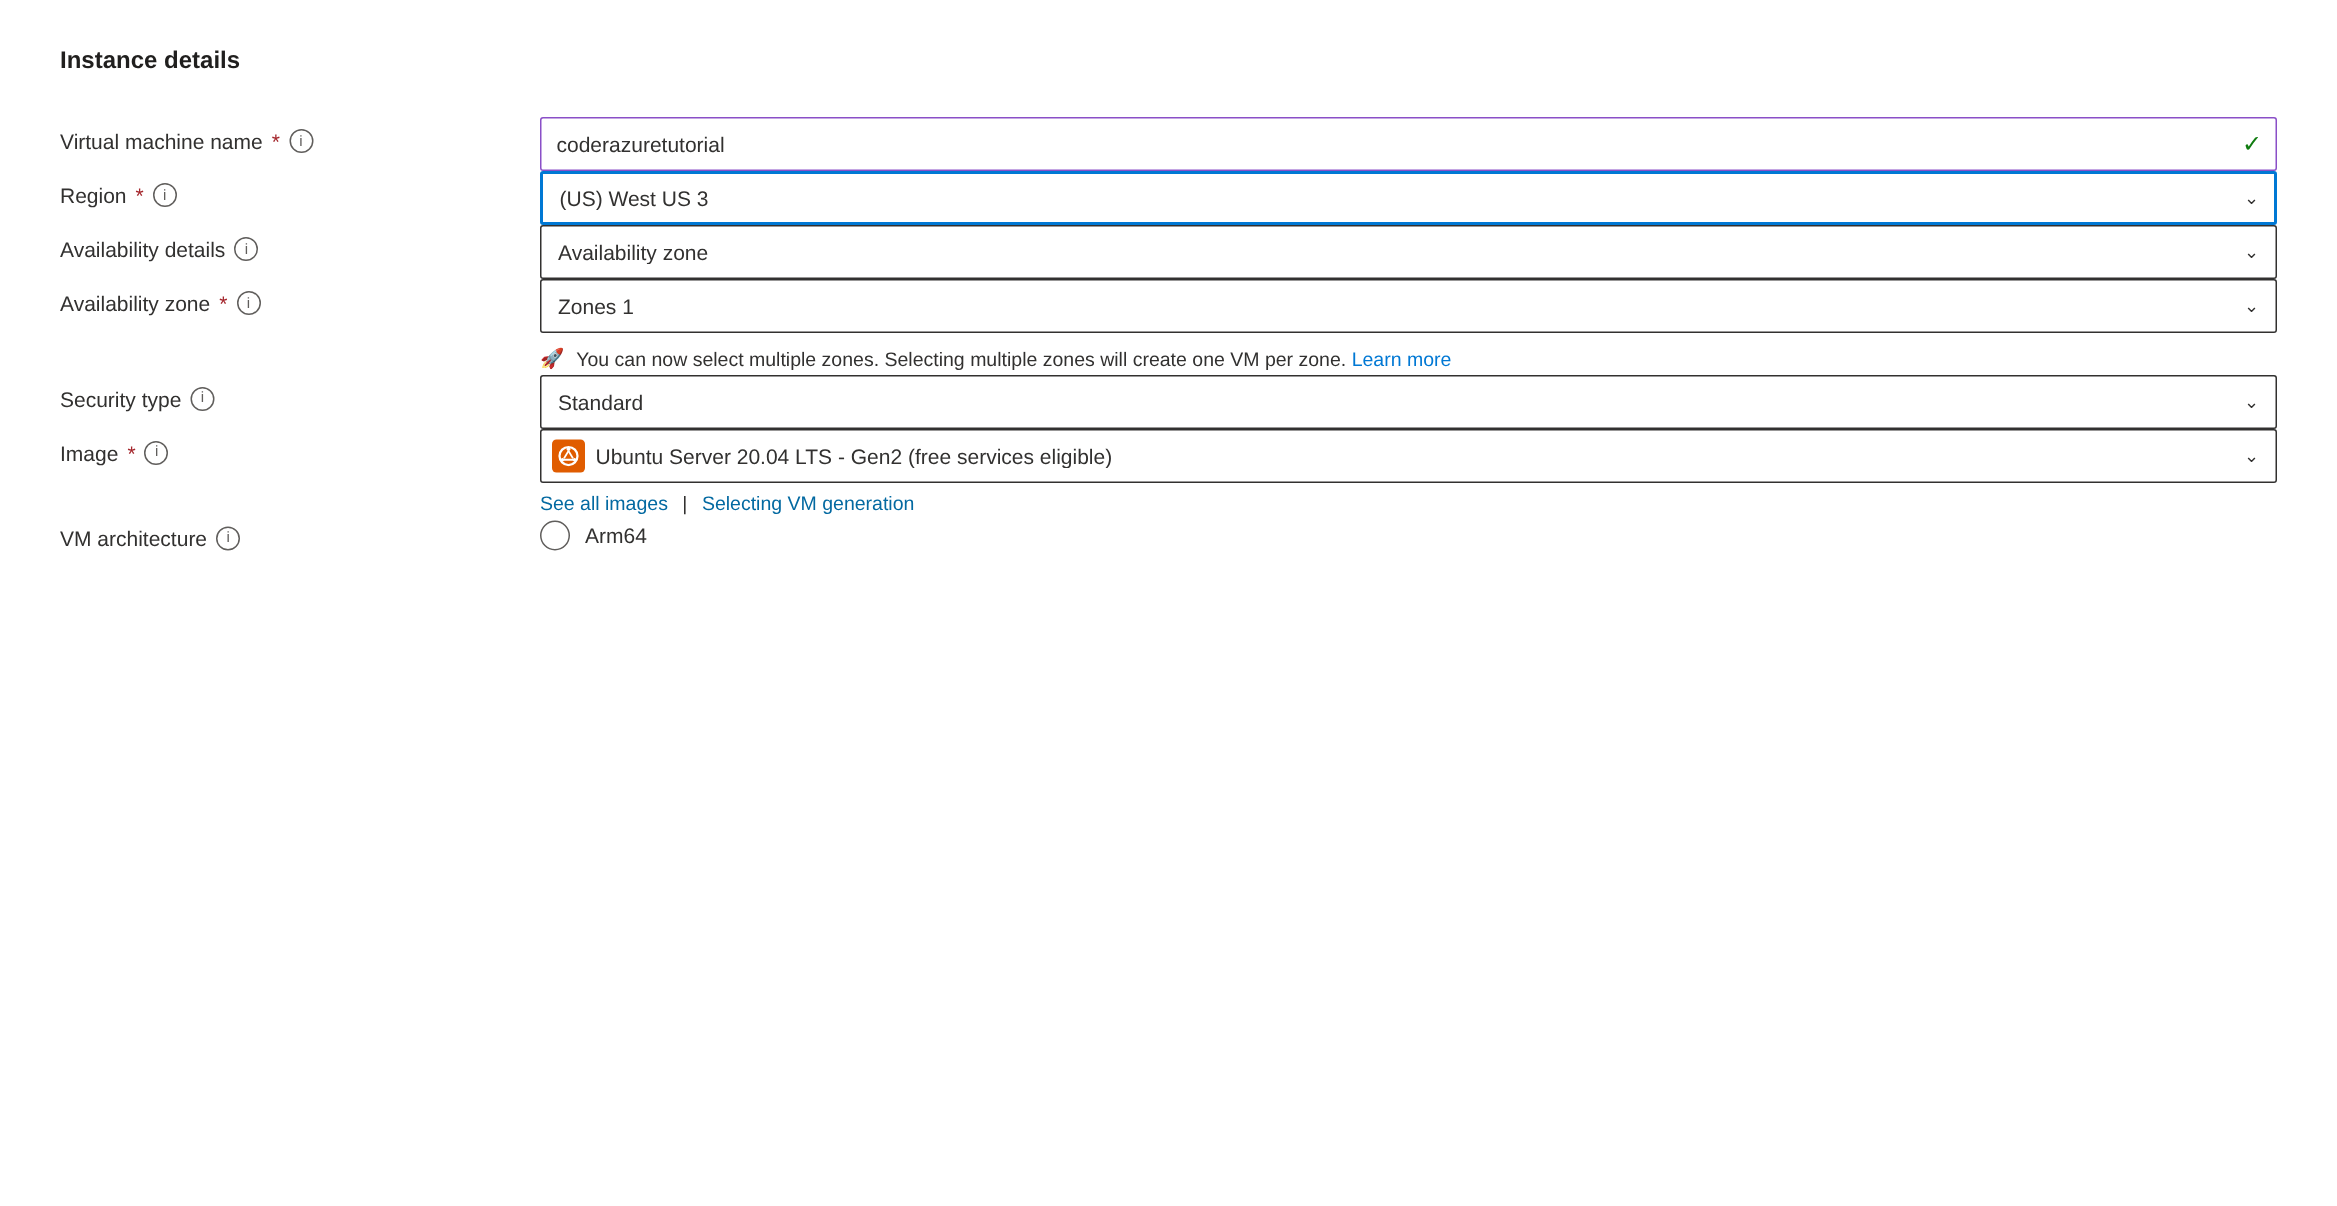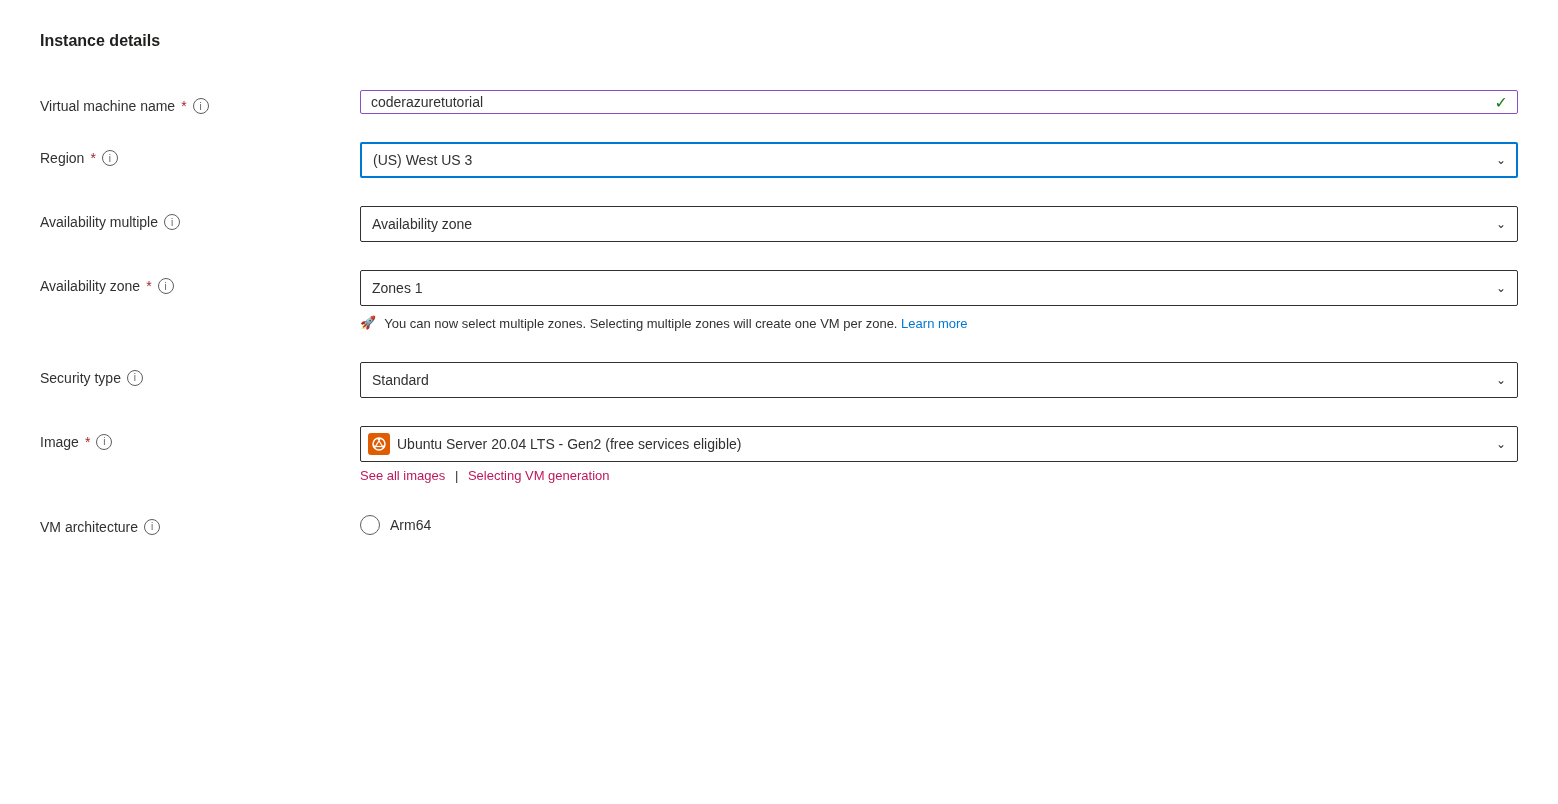--- a/index.html
+++ b/index.html
@@ -7,28 +7,27 @@
       font-family: 'Segoe UI', -apple-system, BlinkMacSystemFont, sans-serif;
       font-size: 14px;
       background: #ffffff;
       color: #323130;
       padding: 32px 40px;
     }
 
     .section-title {
       font-size: 16px;
       font-weight: 700;
-      margin-bottom: 40px;
+      margin-bottom: 28px;
       color: #201f1e;
     }
 
     .form-row {
       display: flex;
       align-items: flex-start;
-      margin-bottom: 28px;
     }
 
     .form-label-col {
       width: 320px;
       min-width: 320px;
       padding-top: 8px;
       display: flex;
       align-items: center;
       gap: 6px;
     }
@@ -56,21 +55,21 @@
       cursor: pointer;
       flex-shrink: 0;
     }
 
     .form-control-col {
       flex: 1;
     }
 
     .text-input {
       width: 100%;
-      height: 24px;
+      height: 36px;
       padding: 0 27px 0 10px;
       border: 1px solid #8a4fc7;
       border-radius: 2px;
       font-size: 14px;
       color: #323130;
       outline: none;
       background: #ffffff;
       position: relative;
     }
 
@@ -162,21 +161,21 @@
       width: 14px;
       height: 14px;
     }
 
     .image-links {
       margin-top: 6px;
       font-size: 13px;
     }
 
     .image-links a {
-      color: #be185d;
+      color: #0369a1;
       text-decoration: none;
       cursor: pointer;
     }
 
     .image-links .separator {
       color: #323130;
       margin: 0 6px;
     }
 
     .radio-group {
@@ -251,21 +250,21 @@
       <select class="select-box active-blue">
         <option>(US) West US 3</option>
       </select>
       <span class="select-chevron">⌄</span>
     </div>
   </div>
 </div>
 
 <div class="form-row">
   <div class="form-label-col">
-    <span class="form-label">Availability multiple</span>
+    <span class="form-label">Availability details</span>
     <span class="info-icon" title="Info">i</span>
   </div>
   <div class="form-control-col">
     <div class="select-wrapper">
       <select class="select-box">
         <option>Availability zone</option>
         <option>Availability set</option>
         <option>No infrastructure redundancy required</option>
       </select>
       <span class="select-chevron">⌄</span>

